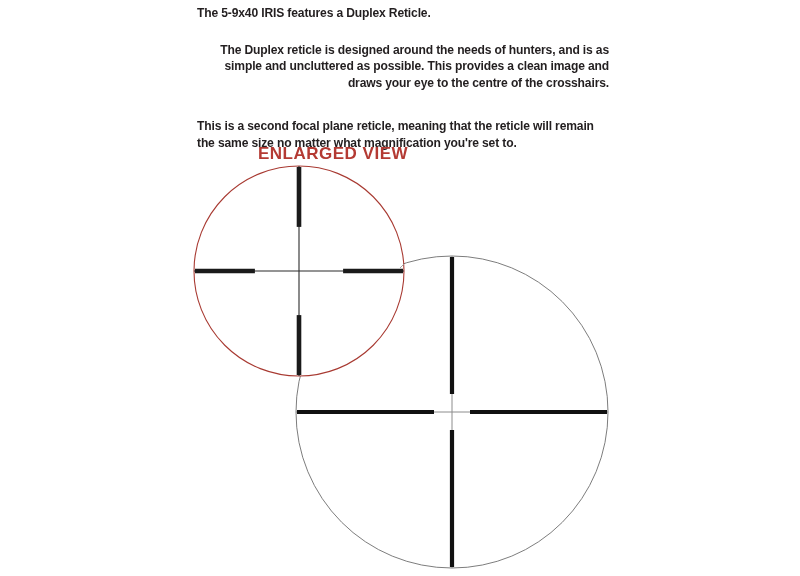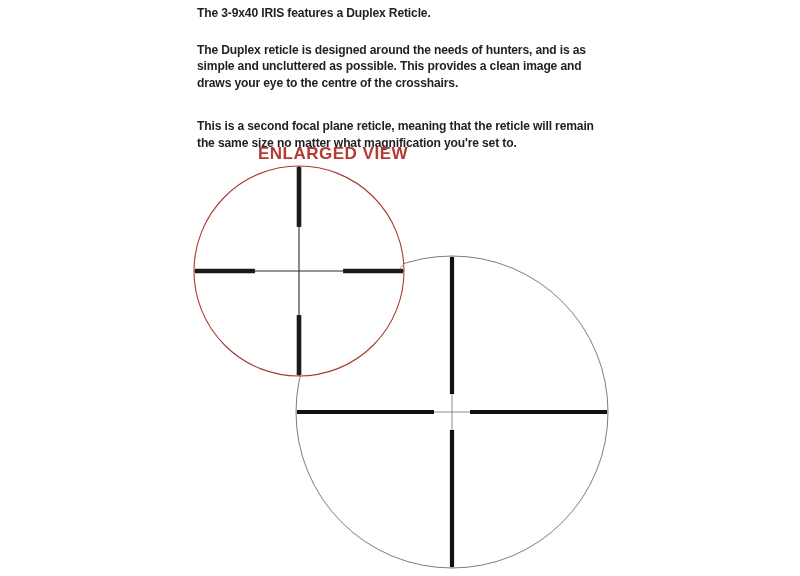--- a/index.html
+++ b/index.html
@@ -34,21 +34,21 @@
     font-family: "Liberation Sans", sans-serif;
     font-weight: bold;
     font-size: 12.1px;
     line-height: 16.6px;
     color: #231f20;
     letter-spacing: -0.15px;
     margin: 0;
     -webkit-font-smoothing: antialiased;
   }
   .para.p1 { margin-top: 3px; }
-  .para.p2 { margin-top: 20px; }
+  .para.p2 { margin-top: 20px; text-align: right; }
   .para.p3 { margin-top: 27px; }
 
   
   .enlarged-label {
     position: absolute;
     left: 258px;
     top: 144px;
     font-family: "Liberation Sans", sans-serif;
     font-weight: bold;
     font-size: 17px;
@@ -71,21 +71,21 @@
     width: 800px;
     height: 576px;
   }
 </style>
 </head>
 <body>
 
 <div id="page">
 
   <div class="text-block">
-    <p class="para p1">The 3-9x40 IRIS features a Duplex Reticle.</p>
+    <p class="para p1">The 5-9x40 IRIS features a Duplex Reticle.</p>
     <p class="para p2">The Duplex reticle is designed around the needs of hunters, and is as simple and uncluttered as possible. This provides a clean image and draws your eye to the centre of the crosshairs.</p>
     <p class="para p3">This is a second focal plane reticle, meaning that the reticle will remain the same size no matter what magnification you're set to.</p>
   </div>
 
   <div class="enlarged-label">ENLARGED VIEW</div>
 
   <div class="reticle-stage">
     <svg viewBox="0 0 800 576" xmlns="http://www.w3.org/2000/svg">
 
       <g>

